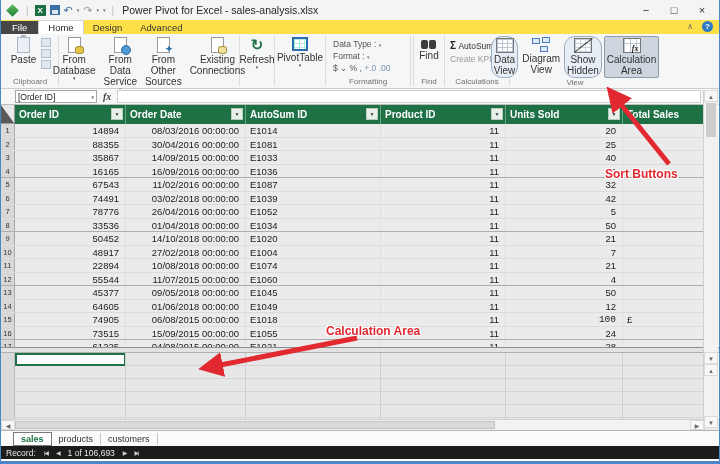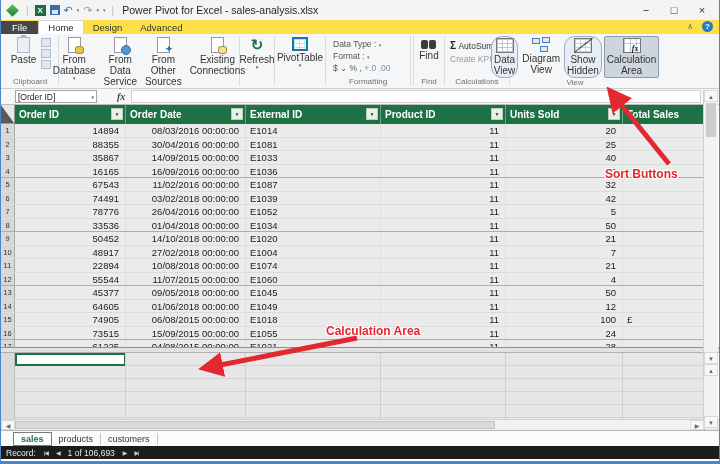--- a/index.html
+++ b/index.html
@@ -76,21 +76,21 @@
   .icon-hidden{width:18px;height:15px;background:#fff;border:1px solid #777;position:relative;
      background-image:repeating-linear-gradient(to right,#c6d2dd 0 1px,transparent 1px 5px),repeating-linear-gradient(to bottom,#c6d2dd 0 1px,transparent 1px 4px);}
   .icon-hidden::after{content:"";position:absolute;left:-1px;top:13px;width:23px;height:1px;background:#444;transform:rotate(-38deg);transform-origin:0 0;}
   .icon-calcarea{width:18px;height:15px;background:#fff;border:1px solid #777;position:relative;
      background-image:repeating-linear-gradient(to right,#b9c7d4 0 1px,transparent 1px 6px),linear-gradient(#b9c7d4 0 0);background-size:auto, 18px 1px;background-repeat:repeat, no-repeat;background-position:0 0, 0 4px;}
   .icon-calcarea::after{content:"fx";position:absolute;right:1px;bottom:-1px;font:italic bold 8px "Liberation Serif",serif;color:#222;}
   
   .formulabar{height:16px;background:#f7f7f7;border-bottom:1px solid #bdbdbd;display:flex;align-items:center;padding-left:14px;position:relative;}
   .namebox{width:82px;height:13px;background:#fff;border:1px solid #a6a6a6;font-size:8.5px;color:#222;display:flex;align-items:center;padding:0 2px;}
   .namebox .nbdd{margin-left:auto;font-size:5px;color:#555;}
-  .fxlabel{font:italic bold 10px "Liberation Serif",serif;color:#444;margin-left:20px;}
+  .fxlabel{font:italic bold 10px "Liberation Serif",serif;color:#444;margin-left:6px;}
   .fbinput{flex:1;height:13px;background:#fff;border:1px solid #d0d0d0;margin-left:6px;margin-right:18px;}
   .fbchev{position:absolute;right:2px;top:2px;width:13px;height:12px;font-size:6px;color:#666;text-align:center;line-height:12px;border:1px solid #d4d4d4;background:#f0f0f0;}
   
   .grid-header{height:19px;display:flex;width:703px;}
   .corner{width:14px;background:linear-gradient(to top right,#5a5a5a 48%,#e8e8e8 52%);border-right:1px solid #9a9a9a;border-bottom:1px solid #9a9a9a;}
   .hcell{background:#1e7145;color:#fff;font-size:10px;font-weight:bold;position:relative;display:flex;align-items:center;padding-left:4px;border-right:1px solid rgba(255,255,255,.35);}
   .filterbtn{position:absolute;right:2px;top:3px;width:12px;height:12px;background:#e9efe9;border:1px solid #b9cdbd;color:#333;font-size:5px;text-align:center;line-height:11px;}
   .grid-body{height:223px;width:703px;overflow:hidden;background:#ebebeb;}
   .drow{display:flex;height:13.5px;border-bottom:1px solid #dcdcdc;}
   .drow:nth-child(4n){border-bottom:1px solid #aeaeae;}
@@ -329,21 +329,21 @@
     <div style="display:flex" id="gh">
         <div class="hcell" style="width: 111px;">
           <span>Order ID</span>
           <span class="filterbtn">▼</span>
         </div>
         <div class="hcell" style="width: 120px;">
           <span>Order Date</span>
           <span class="filterbtn">▼</span>
         </div>
         <div class="hcell" style="width: 135px;">
-          <span>External ID</span>
+          <span>AutoSum ID</span>
           <span class="filterbtn">▼</span>
         </div>
         <div class="hcell" style="width: 125px;">
           <span>Product ID</span>
           <span class="filterbtn">▼</span>
         </div>
         <div class="hcell" style="width: 117px;">
           <span>Units Sold</span>
           <span class="filterbtn">▼</span>
         </div>
@@ -479,21 +479,21 @@
         <div class="dcell r" style="width: 125px;">11</div>
         <div class="dcell r" style="width: 117px;">12</div>
         <div class="dcell l" style="width: 81px;"></div>
       </div>
       <div class="drow">
         <div class="rnum">15</div>
         <div class="dcell r" style="width: 111px;">74905</div>
         <div class="dcell r" style="width: 120px;">06/08/2015 00:00:00</div>
         <div class="dcell l" style="width: 135px;">E1018</div>
         <div class="dcell r" style="width: 125px;">11</div>
-        <div class="dcell r" style="width: 117px;">100</div>
+        <div class="dcell r" style="width: 117px; font-family: Liberation Mono, monospace;">100</div>
         <div class="dcell l" style="width: 81px;">£</div>
       </div>
       <div class="drow">
         <div class="rnum">16</div>
         <div class="dcell r" style="width: 111px;">73515</div>
         <div class="dcell r" style="width: 120px;">15/09/2015 00:00:00</div>
         <div class="dcell l" style="width: 135px;">E1055</div>
         <div class="dcell r" style="width: 125px;">11</div>
         <div class="dcell r" style="width: 117px;">24</div>
         <div class="dcell l" style="width: 81px;"></div>

